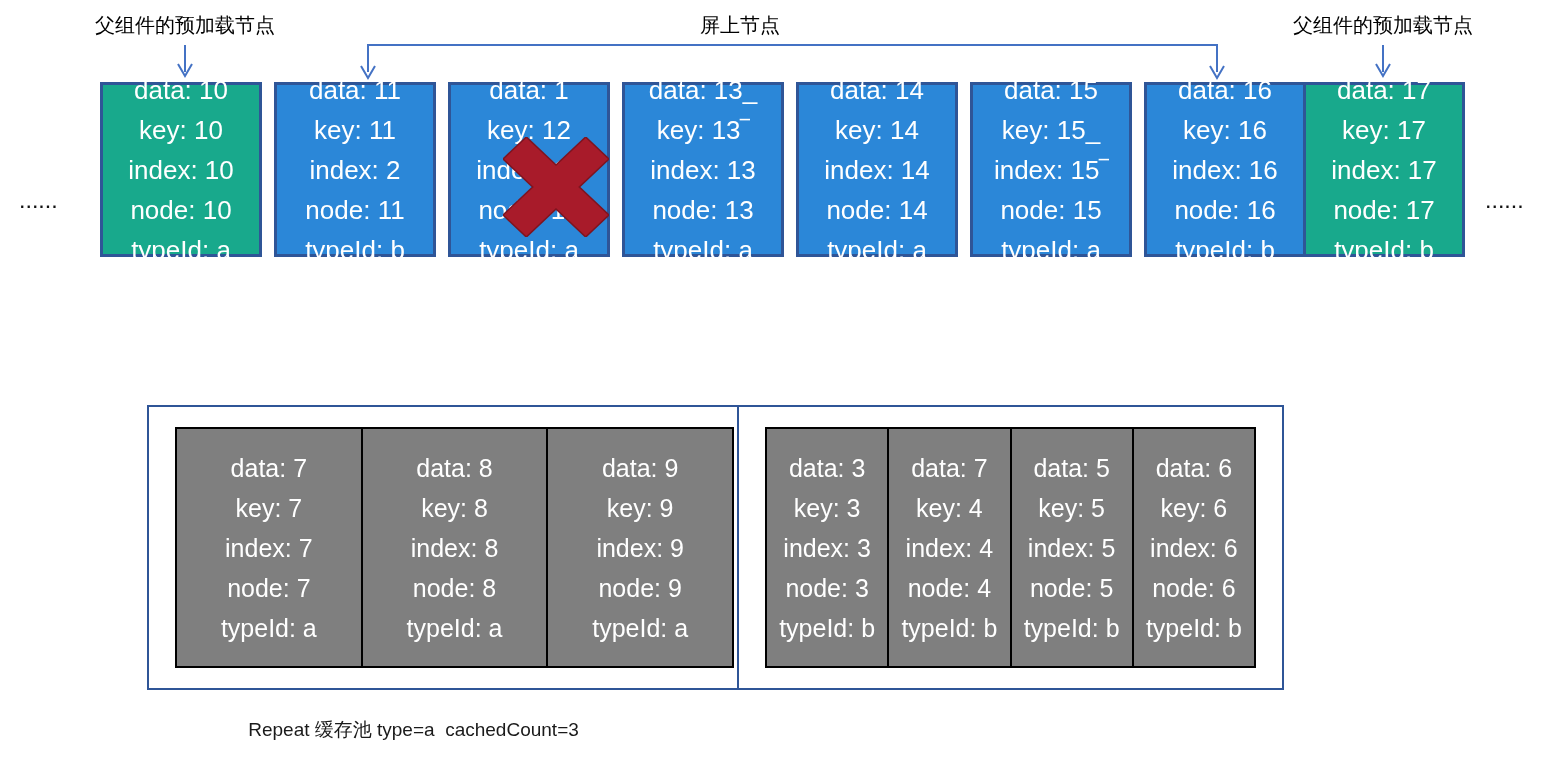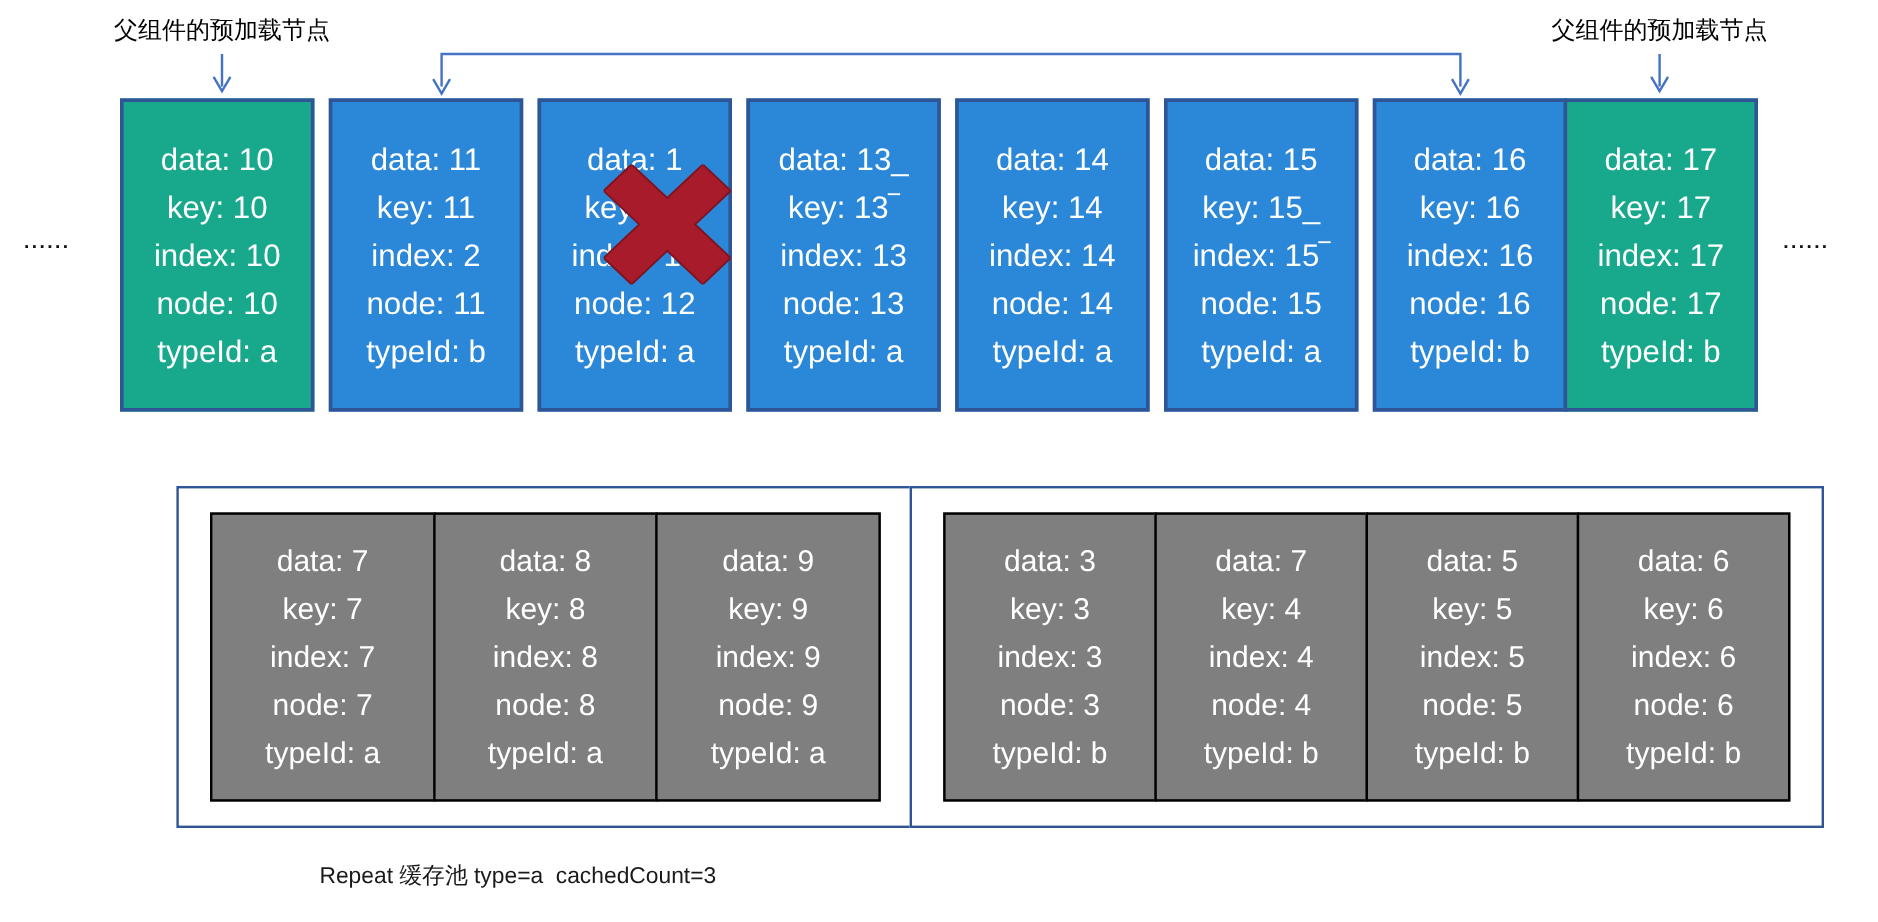--- a/index.html
+++ b/index.html
@@ -7,55 +7,56 @@
          font-family:"Liberation Sans","DejaVu Sans",sans-serif;overflow:hidden;}
 
   
   .toplabel{position:absolute;top:12px;font-size:20px;color:#000;white-space:nowrap;}
   #lbl-left{left:95px;width:185px;}
   #lbl-center{left:700px;width:185px;}
   #lbl-right{left:1293px;width:185px;}
   .arrow-svg{position:absolute;}
 
   
-  .noderow{position:absolute;left:100px;top:82px;width:1365px;height:261px;display:flex;box-sizing:border-box;}
+  .noderow{position:absolute;left:100px;top:82px;width:1365px;height:175px;display:flex;box-sizing:border-box;}
   .ncard{flex:1;border:3px solid #2F5597;margin-left:-3px;position:relative;
          display:flex;flex-direction:column;justify-content:center;align-items:center;box-sizing:border-box;}
   .ncard:first-child{margin-left:0;}
   .ncard.teal{background:#18A98C;}
   .ncard.blue{background:#2B87D8;margin-left:12px;}
   .nl{color:#ffffff;font-size:26px;line-height:40px;white-space:pre;}
   .cross{position:absolute;left:52px;top:52px;width:106px;height:100px;}
 
   
   .ellipsis{position:absolute;top:194px;font-size:16px;letter-spacing:2px;color:#111;font-weight:bold;}
   #ell-l{left:20px;}
   #ell-r{left:1486px;}
 
   
   .pool{position:absolute;top:405px;height:285px;border:2px solid #2F5597;background:#fff;
         box-sizing:border-box;display:flex;padding:20px 26px;}
   #pool-a{left:147px;width:615px;}
-  #pool-b{left:758px;width:762px;text-align:right;}
+  #pool-b{left:737px;width:547px;text-align:right;}
   .gcard{flex:1;background:#7F7F7F;border:2px solid #000;margin-left:-2px;
          display:flex;flex-direction:column;justify-content:center;align-items:center;box-sizing:border-box;}
   .gcard:first-child{margin-left:0;}
   .gl{color:#ffffff;font-size:25px;line-height:40px;white-space:pre;}
 
   
   .caption{position:absolute;top:717px;font-size:19px;color:#1a1a1a;text-align:center;white-space:pre;}
-  #cap-a{left:165px;width:533px;}
+  #cap-a{left:147px;width:533px;}
   #cap-b{left:737px;width:679px;}
 </style>
 </head>
 <body>
 
 <div class="stage">
 
   <div class="toplabel" id="lbl-left">父组件的预加载节点</div>
+  <div class="toplabel" id="lbl-center">屏上节点</div>
   <div class="toplabel" id="lbl-right">父组件的预加载节点</div>
 
   <svg class="arrow-svg" style="left:174px;top:44px;" width="22" height="36" viewBox="0 0 22 36">
     <line x1="11" y1="1" x2="11" y2="28" stroke="#4472C4" stroke-width="2"></line>
     <polyline points="4,20 11,32 18,20" fill="none" stroke="#4472C4" stroke-width="2"></polyline>
   </svg>
   <svg class="arrow-svg" style="left:1372px;top:44px;" width="22" height="36" viewBox="0 0 22 36">
     <line x1="11" y1="1" x2="11" y2="28" stroke="#4472C4" stroke-width="2"></line>
     <polyline points="4,20 11,32 18,20" fill="none" stroke="#4472C4" stroke-width="2"></polyline>
   </svg>

